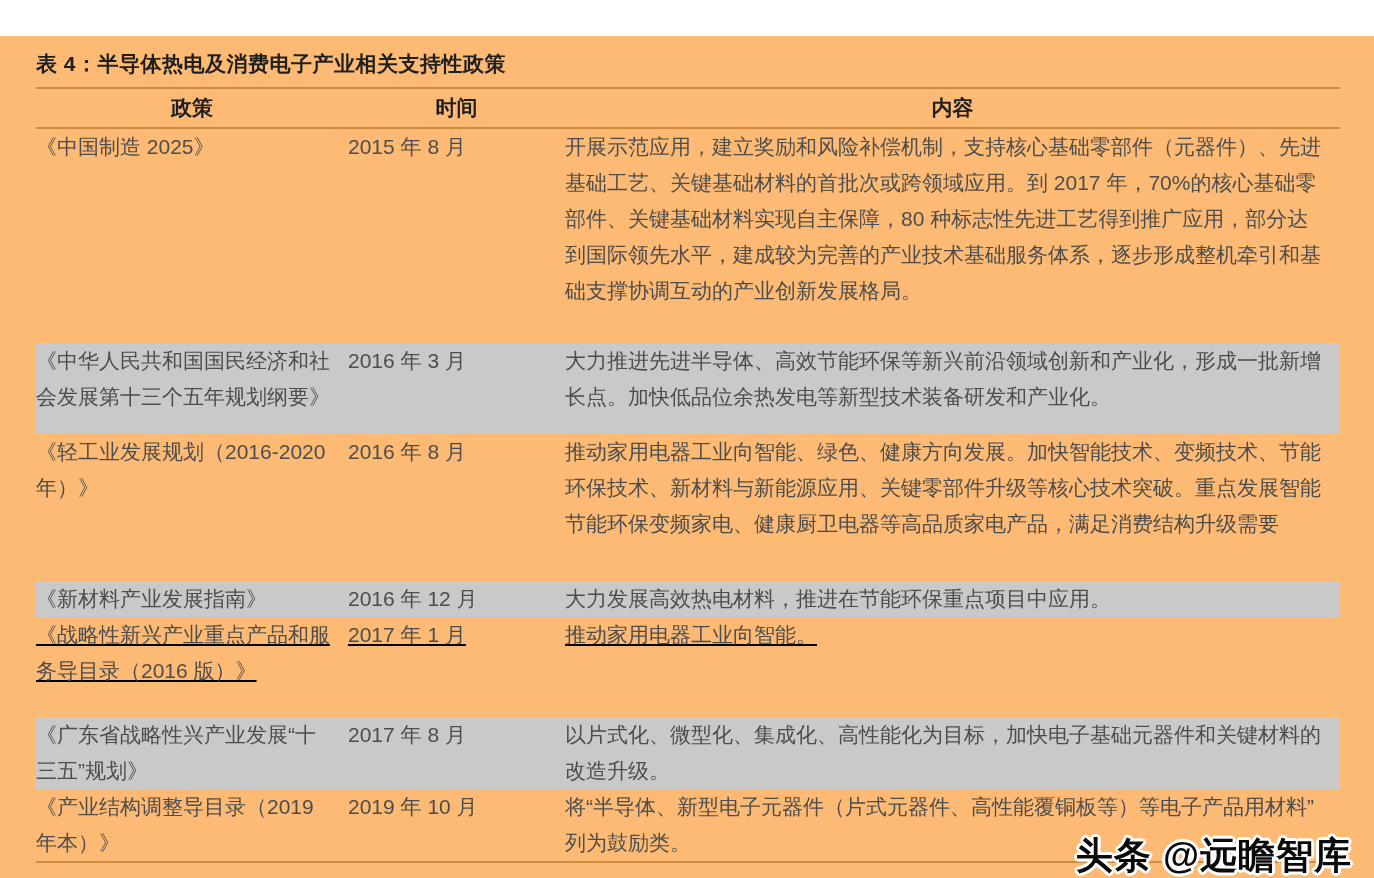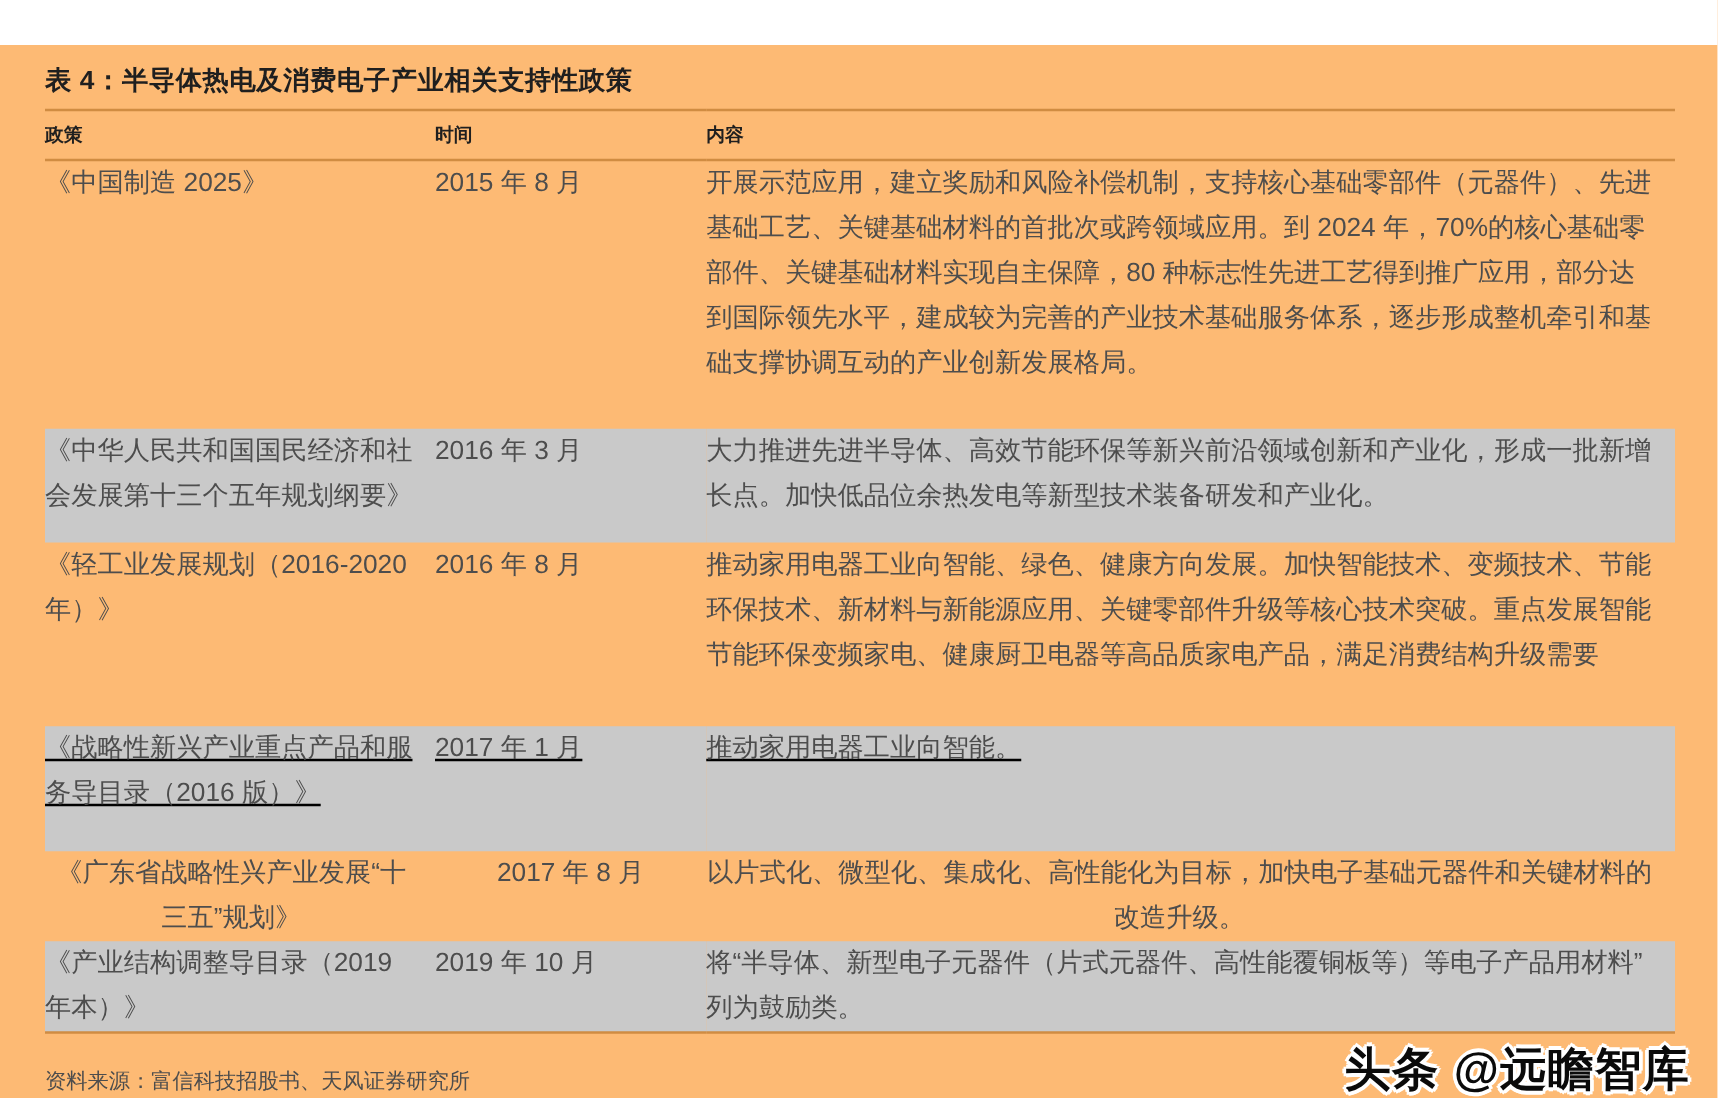--- a/index.html
+++ b/index.html
@@ -30,44 +30,44 @@
     table-layout: fixed;
     border-collapse: collapse;
     border-top: 2px solid var(--accent-orange, #d08c42);
     border-bottom: 2px solid var(--accent-orange, #d08c42);
   }
   col.col-policy  { width: 312px; }
   col.col-time    { width: 217px; }
   col.col-content { width: auto; }
   thead tr { height: 40px; }
   thead th {
-    text-align: left;
+    text-align: center;
     vertical-align: middle;
-    font-size: 15px;
+    font-size: 21px;
     font-weight: bold;
     color: var(--heading-text, #1f1f1f);
     padding: 0;
     border-bottom: 2px solid var(--accent-orange, #d08c42);
   }
   tbody td {
     vertical-align: top;
     font-size: 21px;
     line-height: 36px;
     color: var(--body-text, #4d4d4d);
     padding: 0;
   }
   tbody td.content-cell { padding-right: 18px; }
   tbody td.policy-cell  { padding-right: 14px; }
   tbody tr:nth-child(even) { background: var(--row-shade, #c9c9c9); }
   tr.r1 { height: 215px; }
   tr.r2 { height: 91px; }
   tr.r3 { height: 147px; }
   tr.r4 { height: 36px;  }
   tr.r5 { height: 100px; text-decoration: underline; }
-  tr.r6 { height: 68px; text-align: center;  }
+  tr.r6 { height: 68px;  }
   tr.r7 { height: 72px;  }
   .source-note {
     font-size: 17px;
     color: var(--body-text, #4d4d4d);
     padding-top: 26px;
   }
   .watermark {
     position: absolute;
     right: 22px;
     bottom: 33px;
@@ -100,31 +100,36 @@
       <tr>
         <th>政策</th>
         <th>时间</th>
         <th>内容</th>
       </tr>
     </thead>
     <tbody>
       <tr class="r1">
         <td class="policy-cell">《中国制造 2025》</td>
         <td class="time-cell">2015 年 8 月</td>
-        <td class="content-cell">开展示范应用，建立奖励和风险补偿机制，支持核心基础零部件（元器件）、先进基础工艺、关键基础材料的首批次或跨领域应用。到 2024 年，70%的核心基础零部件、关键基础材料实现自主保障，80 种标志性先进工艺得到推广应用，部分达到国际领先水平，建成较为完善的产业技术基础服务体系，逐步形成整机牵引和基础支撑协调互动的产业创新发展格局。</td>
+        <td class="content-cell">开展示范应用，建立奖励和风险补偿机制，支持核心基础零部件（元器件）、先进基础工艺、关键基础材料的首批次或跨领域应用。到 2017 年，70%的核心基础零部件、关键基础材料实现自主保障，80 种标志性先进工艺得到推广应用，部分达到国际领先水平，建成较为完善的产业技术基础服务体系，逐步形成整机牵引和基础支撑协调互动的产业创新发展格局。</td>
       </tr>
       <tr class="r2">
         <td class="policy-cell">《中华人民共和国国民经济和社会发展第十三个五年规划纲要》</td>
         <td class="time-cell">2016 年 3 月</td>
         <td class="content-cell">大力推进先进半导体、高效节能环保等新兴前沿领域创新和产业化，形成一批新增长点。加快低品位余热发电等新型技术装备研发和产业化。</td>
       </tr>
       <tr class="r3">
         <td class="policy-cell">《轻工业发展规划（2016-2020 年）》</td>
         <td class="time-cell">2016 年 8 月</td>
         <td class="content-cell">推动家用电器工业向智能、绿色、健康方向发展。加快智能技术、变频技术、节能环保技术、新材料与新能源应用、关键零部件升级等核心技术突破。重点发展智能节能环保变频家电、健康厨卫电器等高品质家电产品，满足消费结构升级需要</td>
+      </tr>
+      <tr class="r4">
+        <td class="policy-cell">《新材料产业发展指南》</td>
+        <td class="time-cell">2016 年 12 月</td>
+        <td class="content-cell">大力发展高效热电材料，推进在节能环保重点项目中应用。</td>
       </tr>
       <tr class="r5">
         <td class="policy-cell">《战略性新兴产业重点产品和服务导目录（2016 版）》</td>
         <td class="time-cell">2017 年 1 月</td>
         <td class="content-cell">推动家用电器工业向智能。</td>
       </tr>
       <tr class="r6">
         <td class="policy-cell">《广东省战略性兴产业发展“十三五”规划》</td>
         <td class="time-cell">2017 年 8 月</td>
         <td class="content-cell">以片式化、微型化、集成化、高性能化为目标，加快电子基础元器件和关键材料的改造升级。</td>

